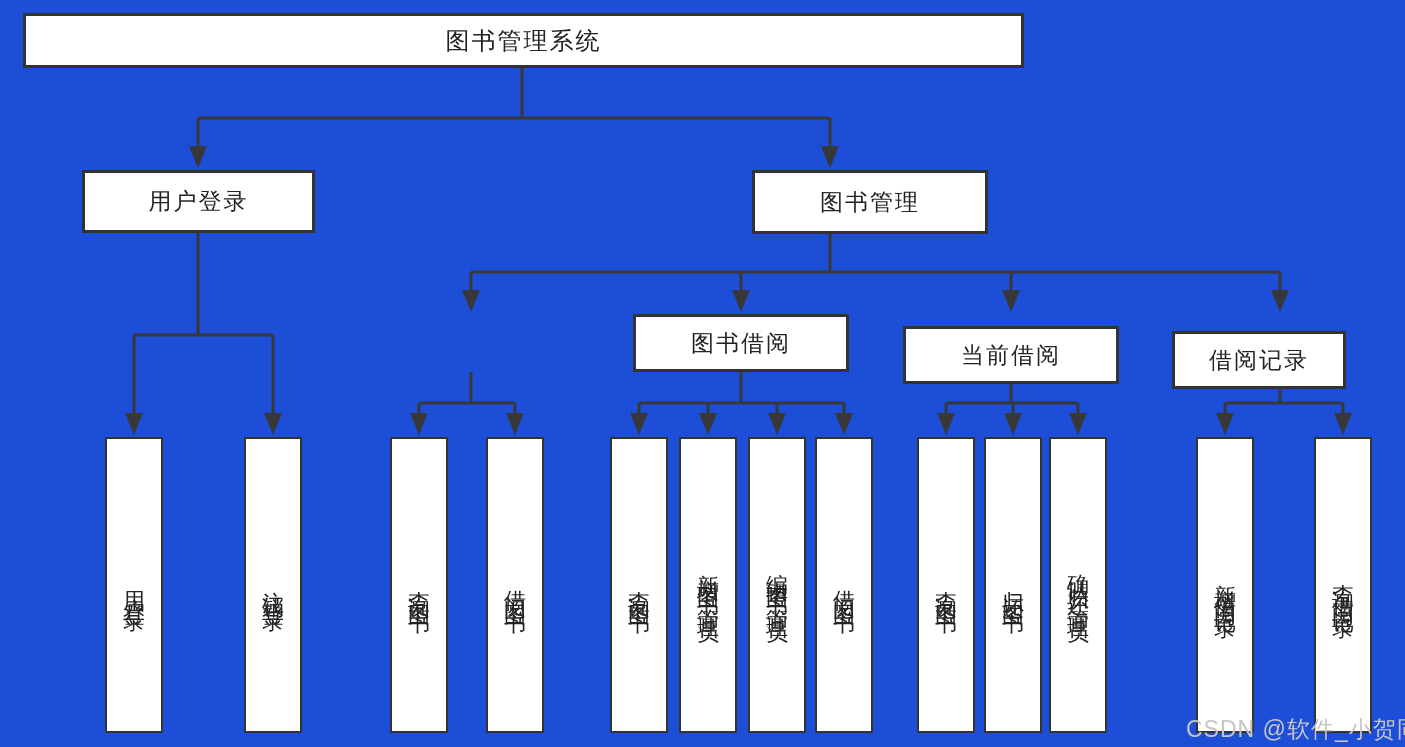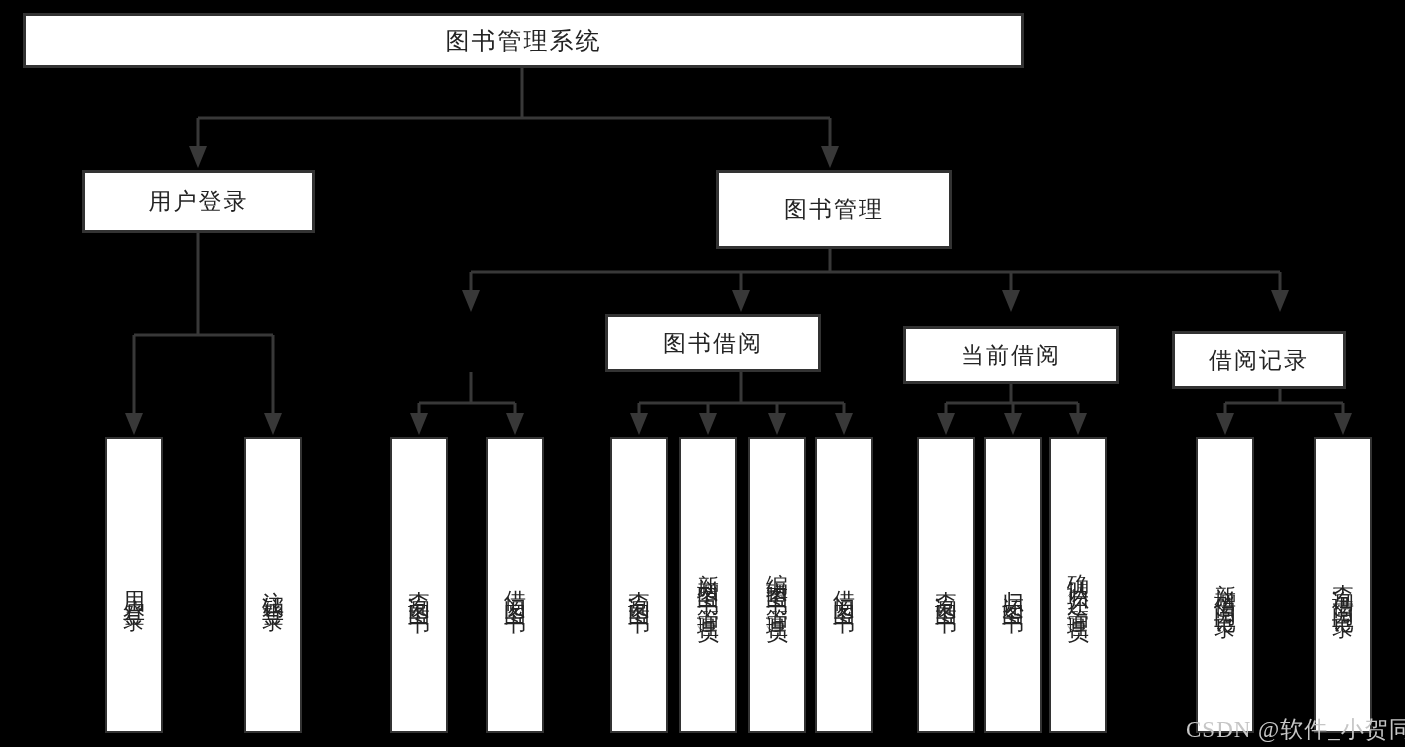--- a/index.html
+++ b/index.html
@@ -1,21 +1,21 @@
 <!DOCTYPE html>
 <html><head>
 <meta charset="utf-8">
 <style>
   html, body { margin: 0; padding: 0; background: #ffffff; }
   #stage {
     position: relative;
     width: 1405px;
     height: 747px;
-    background: #000000;
-    font-family: Liberation Serif, serif;
+    background: #1d4ed8;
+    font-family: Liberation Sans, sans-serif;
     overflow: hidden;
     text-align: center;
   }
   #connectors {
     position: absolute;
     left: 0; top: 0;
     width: 1405px; height: 747px;
   }
   .box {
     position: absolute;
@@ -85,23 +85,23 @@
       <polygon points="1004,413 1022,413 1013,435"></polygon>
       <polygon points="1069,413 1087,413 1078,435"></polygon>
       <polygon points="1216,413 1234,413 1225,435"></polygon>
       <polygon points="1334,413 1352,413 1343,435"></polygon>
     </g>
   </svg>
 
   <div class="box root" style="left:23px; top:13px; width:1001px; height:55px;">图书管理系统</div>
 
   <div class="box" style="left:82px; top:170px; width:233px; height:63px;">用户登录</div>
-  <div class="box" style="left:716px; top:170px; width:236px; height:79px;">图书管理</div>
+  <div class="box" style="left:752px; top:170px; width:236px; height:64px;">图书管理</div>
 
-  <div class="box" style="left:605px; top:314px; width:216px; height:58px;">图书借阅</div>
+  <div class="box" style="left:633px; top:314px; width:216px; height:58px;">图书借阅</div>
   <div class="box" style="left:903px; top:326px; width:216px; height:58px;">当前借阅</div>
   <div class="box" style="left:1172px; top:331px; width:174px; height:58px;">借阅记录</div>
 
   <div class="box leaf" style="left:105px; top:437px; width:58px; height:296px;">用户登录</div>
   <div class="box leaf" style="left:244px; top:437px; width:58px; height:296px;">注销登录</div>
 
   <div class="box leaf" style="left:390px; top:437px; width:58px; height:296px;">查询图书</div>
   <div class="box leaf" style="left:486px; top:437px; width:58px; height:296px;">借阅图书</div>
 
   <div class="box leaf" style="left:610px; top:437px; width:58px; height:296px;">查询图书</div>

